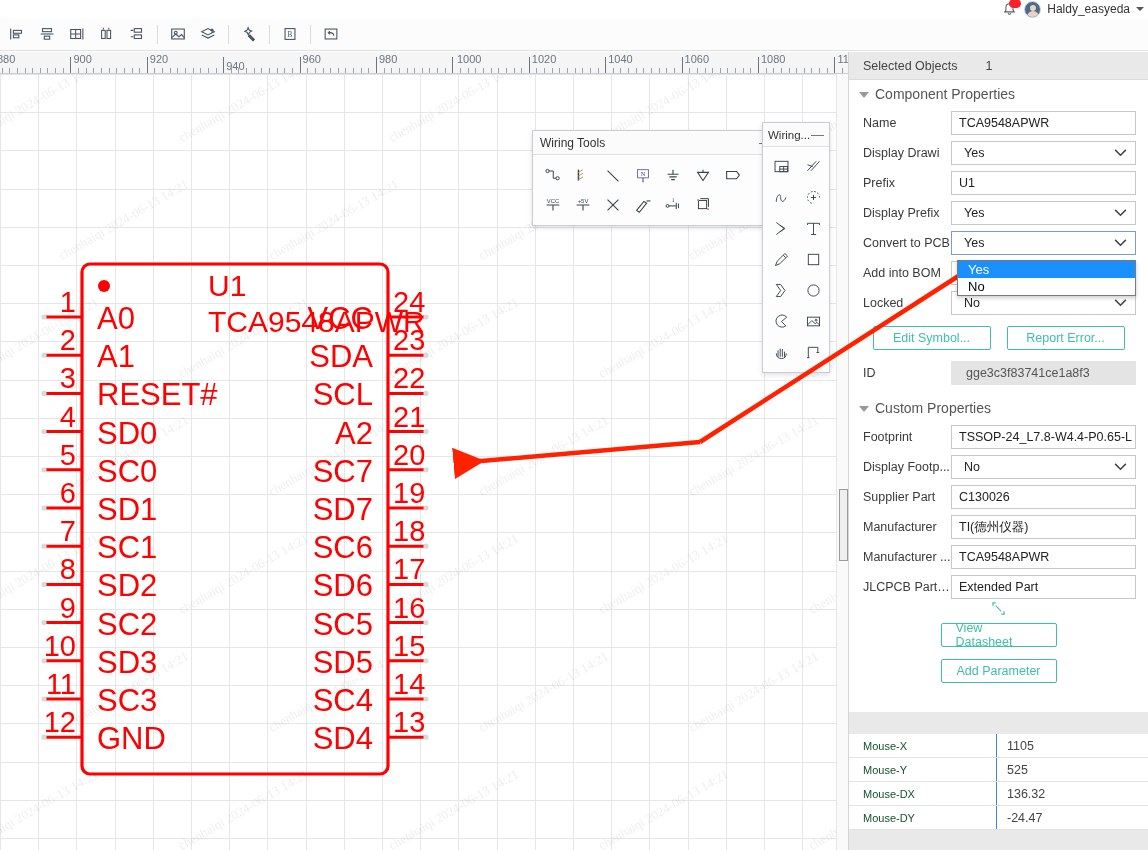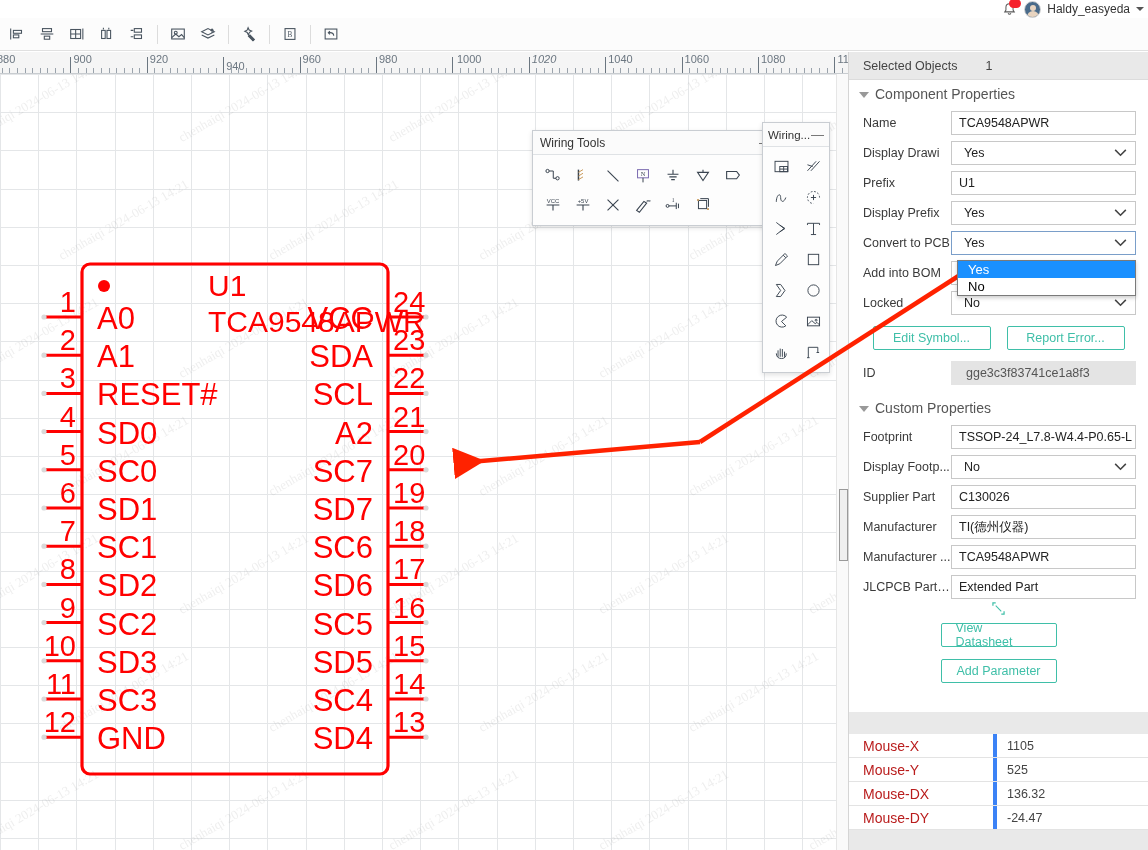--- a/index.html
+++ b/index.html
@@ -184,22 +184,22 @@
   }
   .gbtn.wide { width: 118px; }
 
   .mouse-table { position: absolute; left: 0; top: 660px; width: 300px; }
   .mt-spacer { height: 22px; background: #e9e9e9; }
   .mrow {
     display: flex; height: 24px; align-items: center;
     border-bottom: 1px solid #e3e3e3; background: #fff;
   }
   .mrow .mk {
-    width: 148px; flex: 0 0 148px; padding-left: 14px; font-size: 14px; color: #b91c1c;
-    border-right: 4px solid #3b82f6; height: 100%; display: flex; align-items: center;
+    width: 148px; flex: 0 0 148px; padding-left: 14px; font-size: 11px; color: #14532d;
+    border-right: 1px solid #3b82f6; height: 100%; display: flex; align-items: center;
   }
   .mrow .mv { padding-left: 10px; font-size: 12.5px; color: #444; }
   .mt-bottom { height: 36px; background: #e9e9e9; }
 
   .expand-icon {
     width: 13px; height: 13px; margin: 0 auto; display: block; cursor: pointer;
   }
   .jlc-icon-row { display: flex; justify-content: center; height: 15px; padding-left: 0; }
   .jlc-icon-wrap { width: 100px; display: flex; justify-content: center; }
 </style>
@@ -366,21 +366,21 @@
       <div class="tick minor" style="left: 460.04px;"></div>
       <div class="tick minor" style="left: 467.68px;"></div>
       <div class="tick minor" style="left: 475.32px;"></div>
       <div class="tick minor" style="left: 482.96px;"></div>
       <div class="tick minor" style="left: 490.6px;"></div>
       <div class="tick minor" style="left: 498.24px;"></div>
       <div class="tick minor" style="left: 505.88px;"></div>
       <div class="tick minor" style="left: 513.52px;"></div>
       <div class="tick minor" style="left: 521.16px;"></div>
       <div class="tick major" style="left: 528.8px;"></div>
-      <div class="rlabel" style="left: 528.8px; font-style: italic;">1020</div>
+      <div class="rlabel" style="left: 528.8px;">1020</div>
       <div class="tick minor" style="left: 536.44px;"></div>
       <div class="tick minor" style="left: 544.08px;"></div>
       <div class="tick minor" style="left: 551.72px;"></div>
       <div class="tick minor" style="left: 559.36px;"></div>
       <div class="tick minor" style="left: 567px;"></div>
       <div class="tick minor" style="left: 574.64px;"></div>
       <div class="tick minor" style="left: 582.28px;"></div>
       <div class="tick minor" style="left: 589.92px;"></div>
       <div class="tick minor" style="left: 597.56px;"></div>
       <div class="tick major" style="left: 605.2px;"></div>

